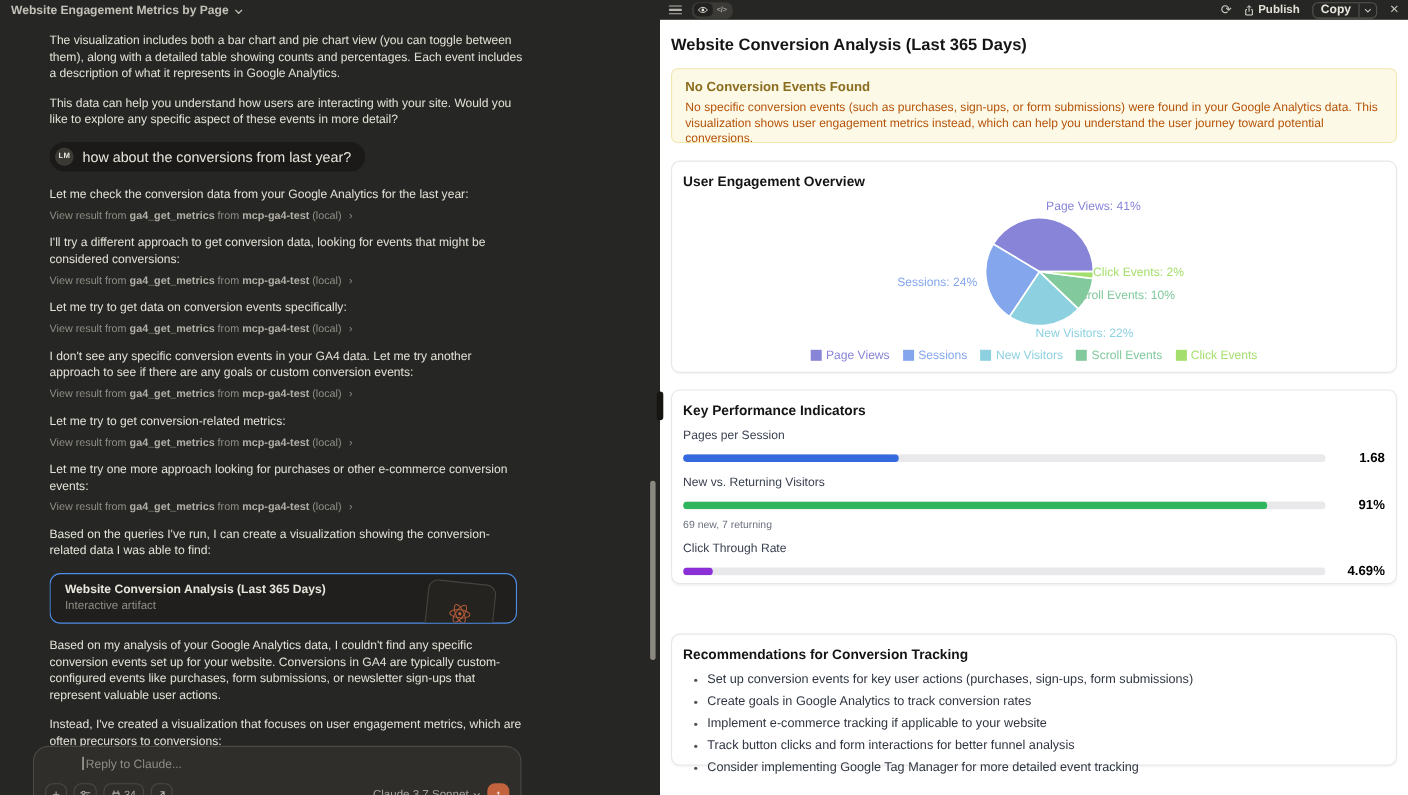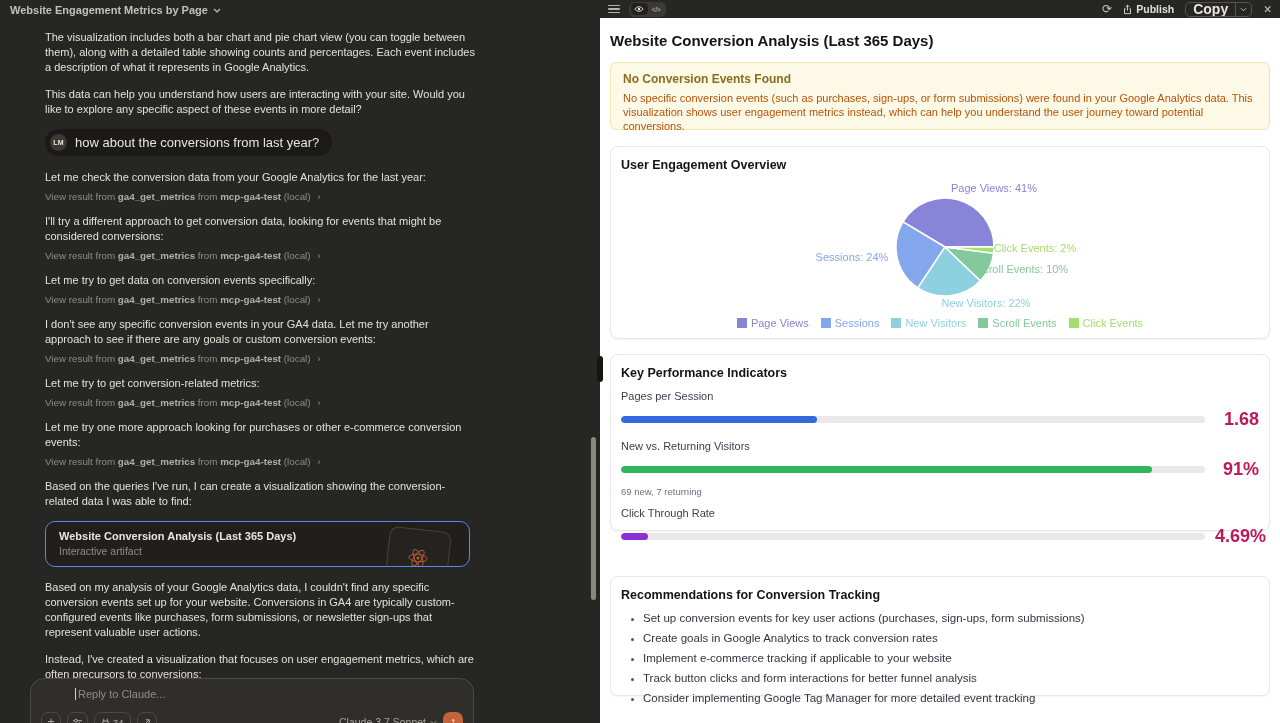--- a/index.html
+++ b/index.html
@@ -52,21 +52,21 @@
   .hamburger span { height:1.5px; background:#b5b3ab; border-radius:1px; }
   .view-toggle { display:flex; background:#3b3a37; border-radius:6px; padding:1.5px; margin-left:9px; }
   .tseg { width:17px; height:12px; border-radius:4.5px; display:flex; align-items:center; justify-content:center;
           color:#cfcdc3; cursor:pointer; }
   .tseg.active { background:#22211f; color:#e8e6dc; }
   .tseg.code { font-size:7px; font-weight:700; letter-spacing:-.5px; color:#9b9992; }
   .ph-right { margin-left:auto; display:flex; align-items:center; gap:11px; }
   .refresh-btn { font-size:12px; color:#c5c3ba; cursor:pointer; line-height:1; }
   .publish-btn { display:flex; align-items:center; gap:4px; font-size:10.5px; font-weight:700; color:#e2e0d6; cursor:pointer; }
   .copy-split { display:flex; align-items:center; height:15px; border:1px solid #55544f; border-radius:5px; overflow:hidden; }
-  .copy-main { font-size:14px; font-weight:700; color:#e8e6dc; padding:0 7px; cursor:pointer; }
+  .copy-main { font-size:11px; font-weight:700; color:#e8e6dc; padding:0 7px; cursor:pointer; }
   .copy-chevron { border-left:1px solid #55544f; height:100%; display:flex; align-items:center; padding:0 4px; cursor:pointer; color:#c5c3ba; }
   .close-btn { font-size:10.5px; color:#c5c3ba; cursor:pointer; }
 
   .artifact-panel { position:absolute; left:600px; top:18px; width:680px; height:705px; background:#ffffff; }
   .panel-handle { position:absolute; left:597px; top:356px; width:6px; height:26px; background:#161512; border-radius:3px; z-index:5; cursor:col-resize; }
 
   .panel-title { position:absolute; left:610px; top:32px; font-size:15px; font-weight:700; color:#141414; }
 
   .warning-box { position:absolute; left:610px; top:62px; width:660px; height:68px; background:#fdf9e7;
                  border:1px solid #f2e7ae; border-radius:6px; padding:9px 12px; }
@@ -82,21 +82,21 @@
   .pie-label { position:absolute; transform:translate(-50%,-50%); font-size:11px; white-space:nowrap; }
   #pie-legend { position:absolute; left:0; bottom:9px; width:100%; display:flex; justify-content:center; gap:12px; }
   .legend-item { display:flex; align-items:center; gap:4px; font-size:11px; }
   .legend-swatch { width:10px; height:10px; }
 
   #card-kpi { top:354px; height:177px; padding:0 10px; }
   .kpi-label { font-size:11px; color:#3a4150; margin:10px 0 7px; }
   .kpi-bar-row { display:flex; align-items:center; gap:10px; }
   .kpi-track { flex:1; height:7px; background:#e9e9ec; border-radius:4px; overflow:hidden; }
   .kpi-fill { height:100%; border-radius:4px; }
-  .kpi-value { width:44px; text-align:right; font-size:18px; font-weight:700; color:#be185d; }
+  .kpi-value { width:44px; text-align:right; font-size:12px; font-weight:700; color:#000000; }
   .kpi-note { font-size:9.5px; color:#6b7280; margin-top:6px; }
 
   #card-reco { top:576px; height:120px; padding:0 10px; }
   #reco-list { margin-top:10px; padding-left:22px; }
   #reco-list li { font-size:11.5px; color:#2f3540; margin-bottom:8px; }
   #reco-list li::marker { color:#555; font-size:9px; }
 </style>
 </head>
 <body>
 

